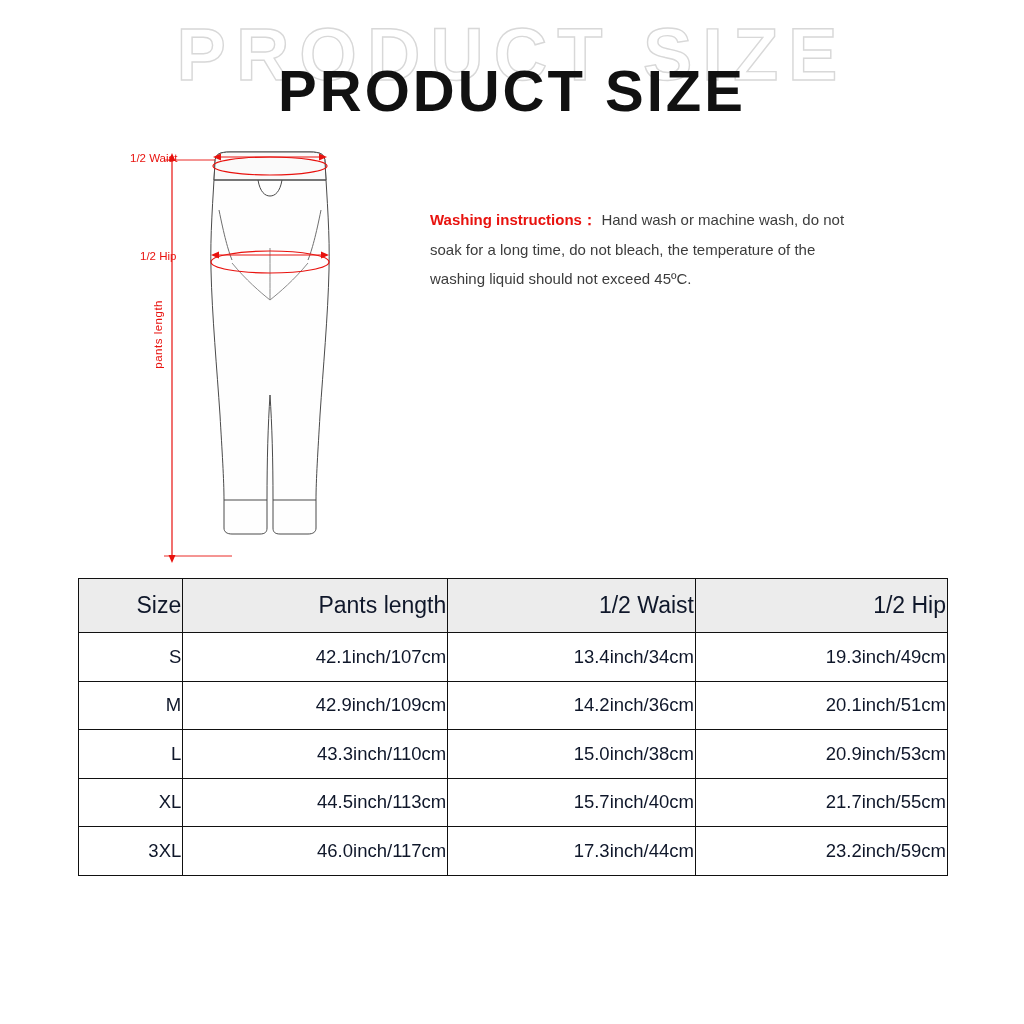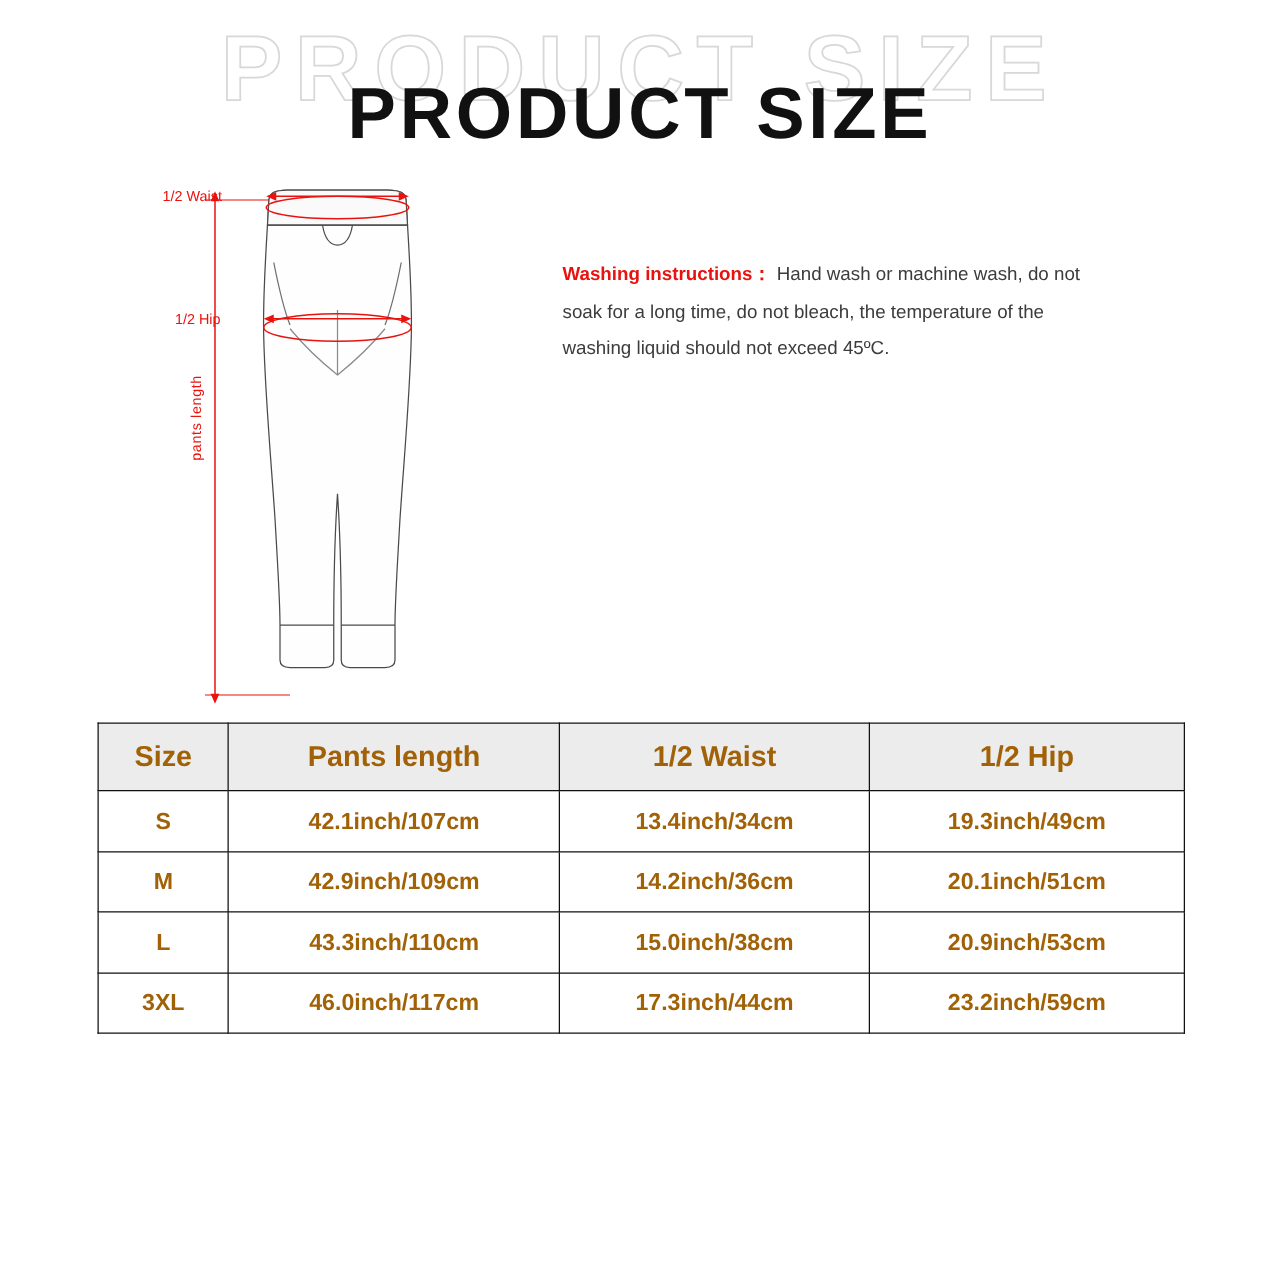--- a/index.html
+++ b/index.html
@@ -63,21 +63,21 @@
   .lbl-len {
     left: 152px; top: 300px;
     writing-mode: vertical-rl;
     transform: rotate(180deg);
     letter-spacing: 0.5px;
   }
 
   
   .notes {
     position: absolute;
-    left: 450px; top: 205px;
+    left: 430px; top: 205px;
     width: 440px;
   }
   .note-block { margin-bottom: 22px; }
   .note-head {
     color: #e8120e;
     font-weight: bold;
     font-size: 15px;
   }
   .note-body {
     font-size: 15px;
@@ -91,23 +91,23 @@
     left: 78px; top: 578px;
     width: 870px;
   }
   table {
     border-collapse: collapse;
     width: 100%;
     table-layout: fixed;
   }
   th, td {
     border: 1px solid #111;
-    text-align: center;
-    color: #a16207;
-    font-weight: bold;
+    text-align: right;
+    color: #0f172a;
+    font-weight: normal;
   }
   thead th {
     background: #ececec;
     font-size: 23px;
     height: 54px;
   }
   tbody td {
     font-size: 18.5px;
     height: 48.5px;
   }
@@ -215,20 +215,26 @@
           <td>14.2inch/36cm</td>
           <td>20.1inch/51cm</td>
         </tr>
         <tr>
           <td>L</td>
           <td>43.3inch/110cm</td>
           <td>15.0inch/38cm</td>
           <td>20.9inch/53cm</td>
         </tr>
         <tr>
+          <td>XL</td>
+          <td>44.5inch/113cm</td>
+          <td>15.7inch/40cm</td>
+          <td>21.7inch/55cm</td>
+        </tr>
+        <tr>
           <td>3XL</td>
           <td>46.0inch/117cm</td>
           <td>17.3inch/44cm</td>
           <td>23.2inch/59cm</td>
         </tr>
       </tbody>
     </table>
   </div>
 
 </div>

